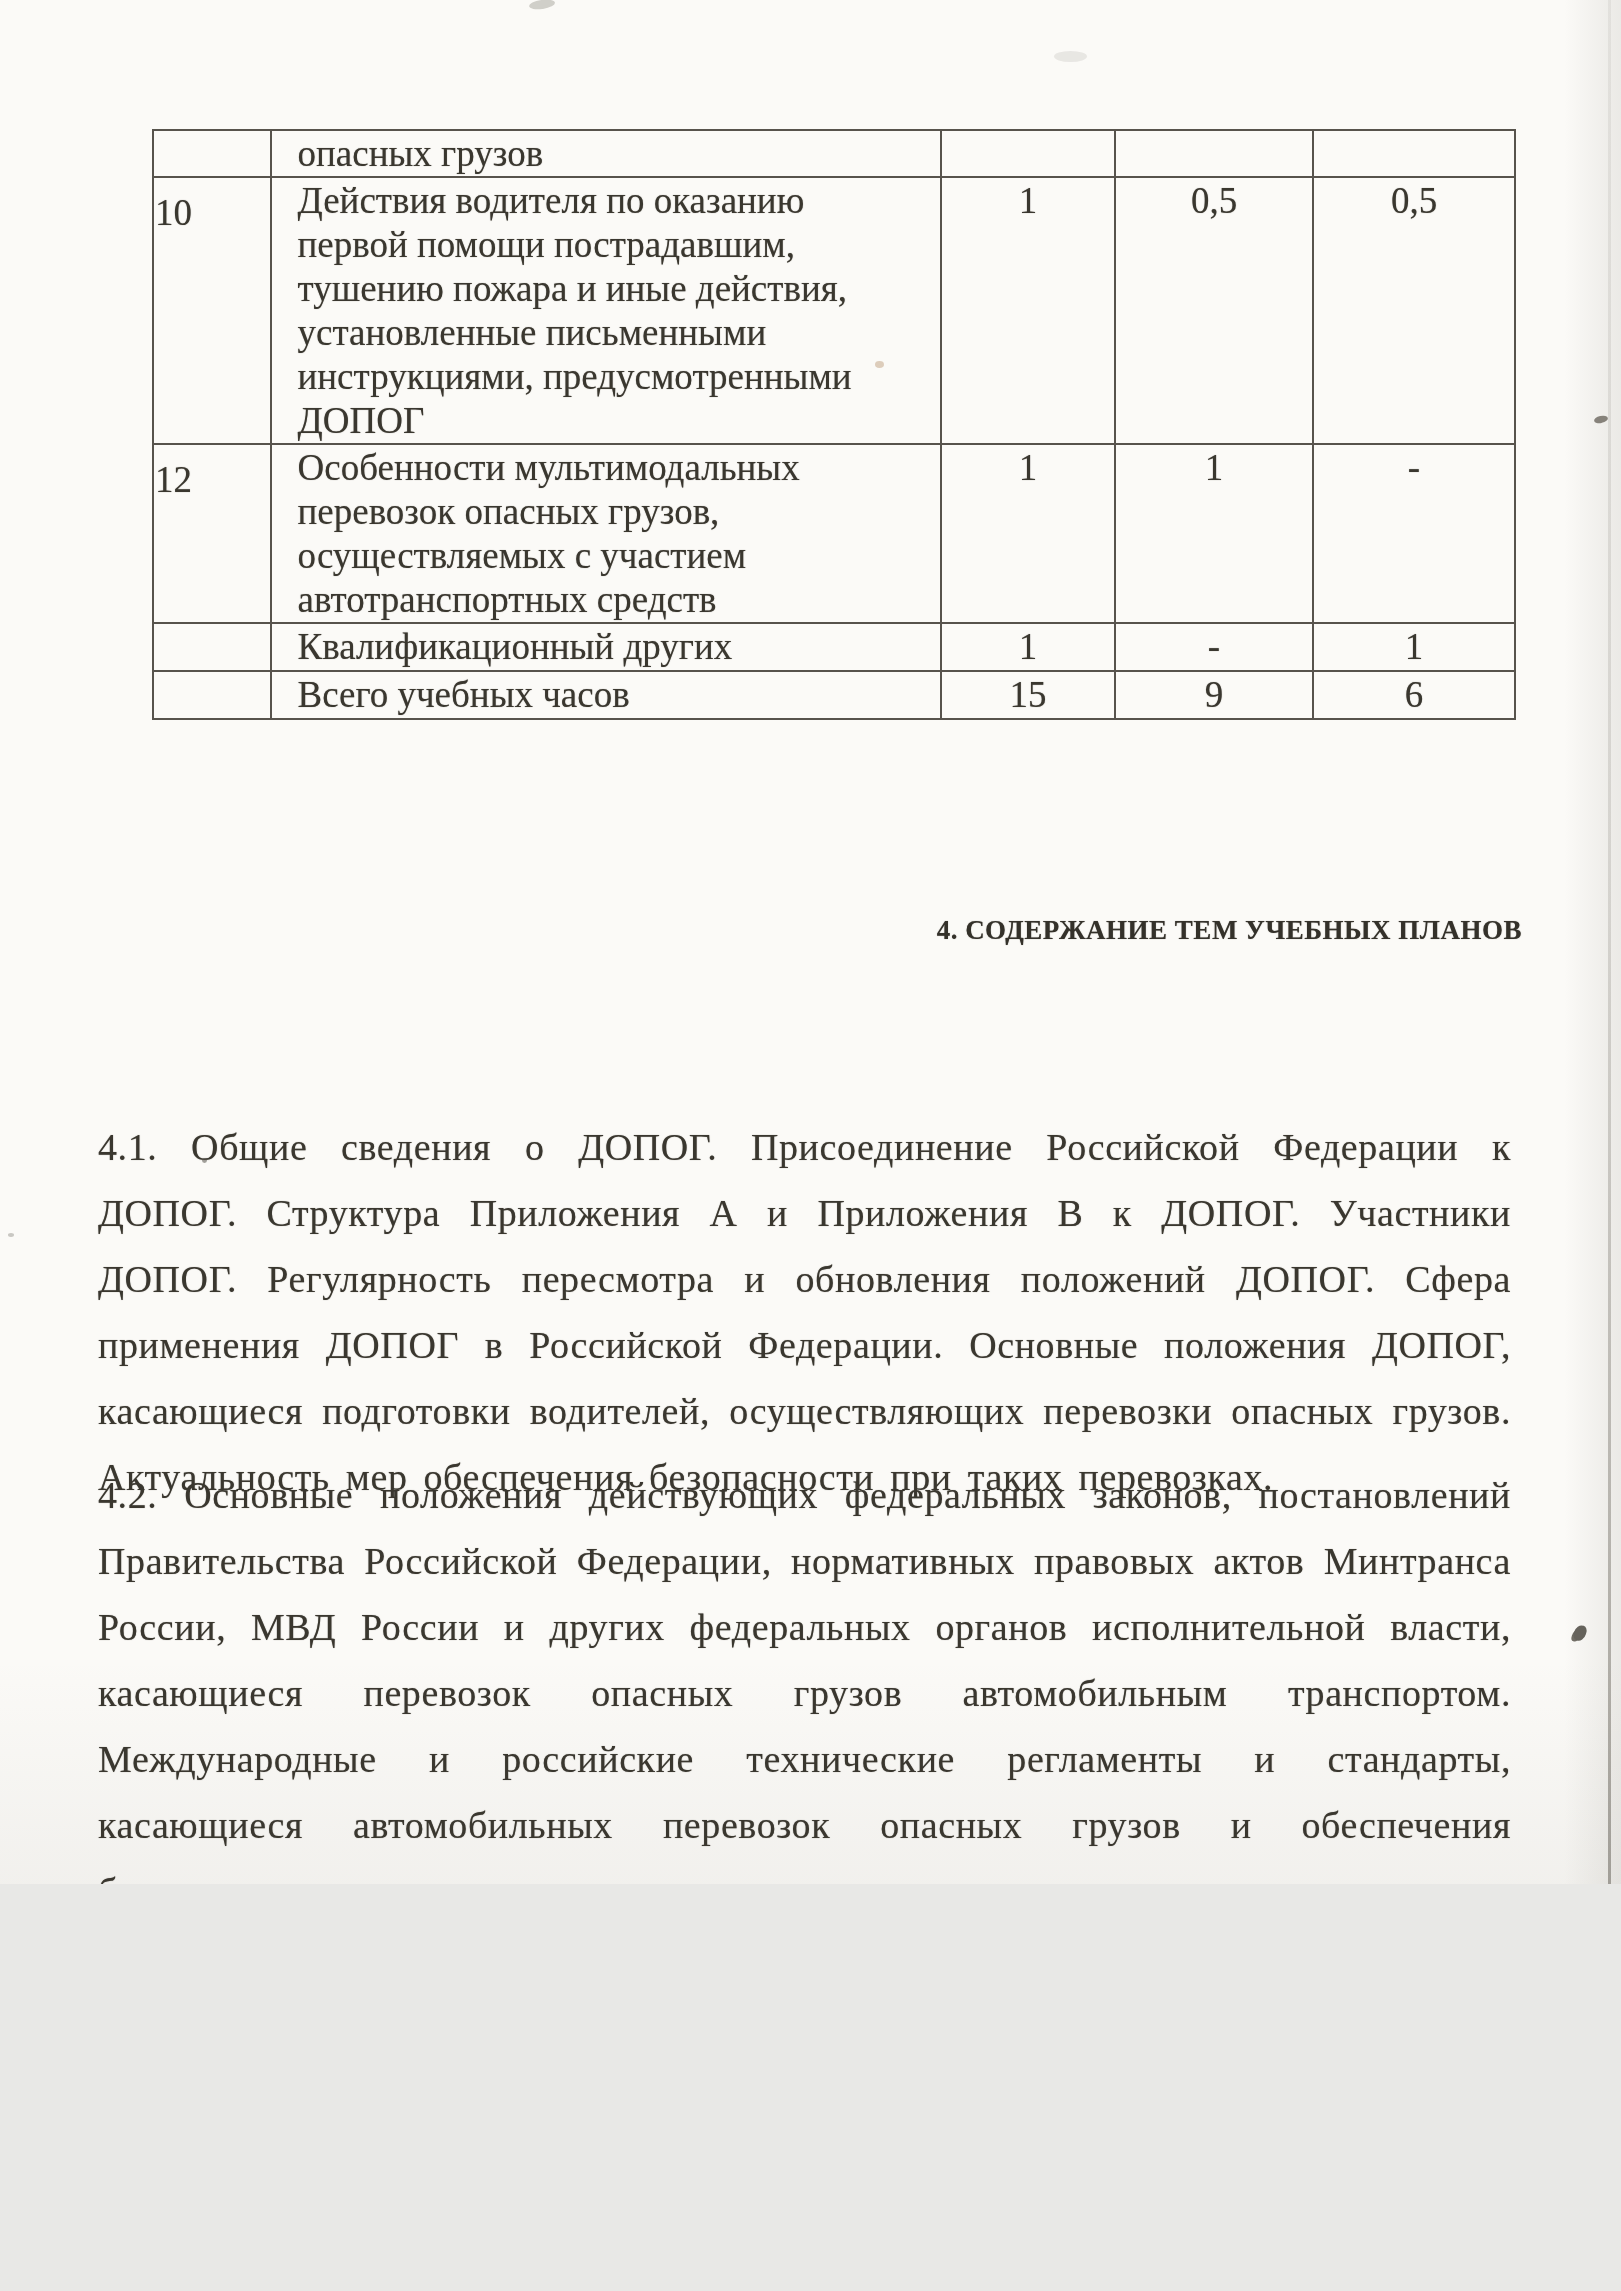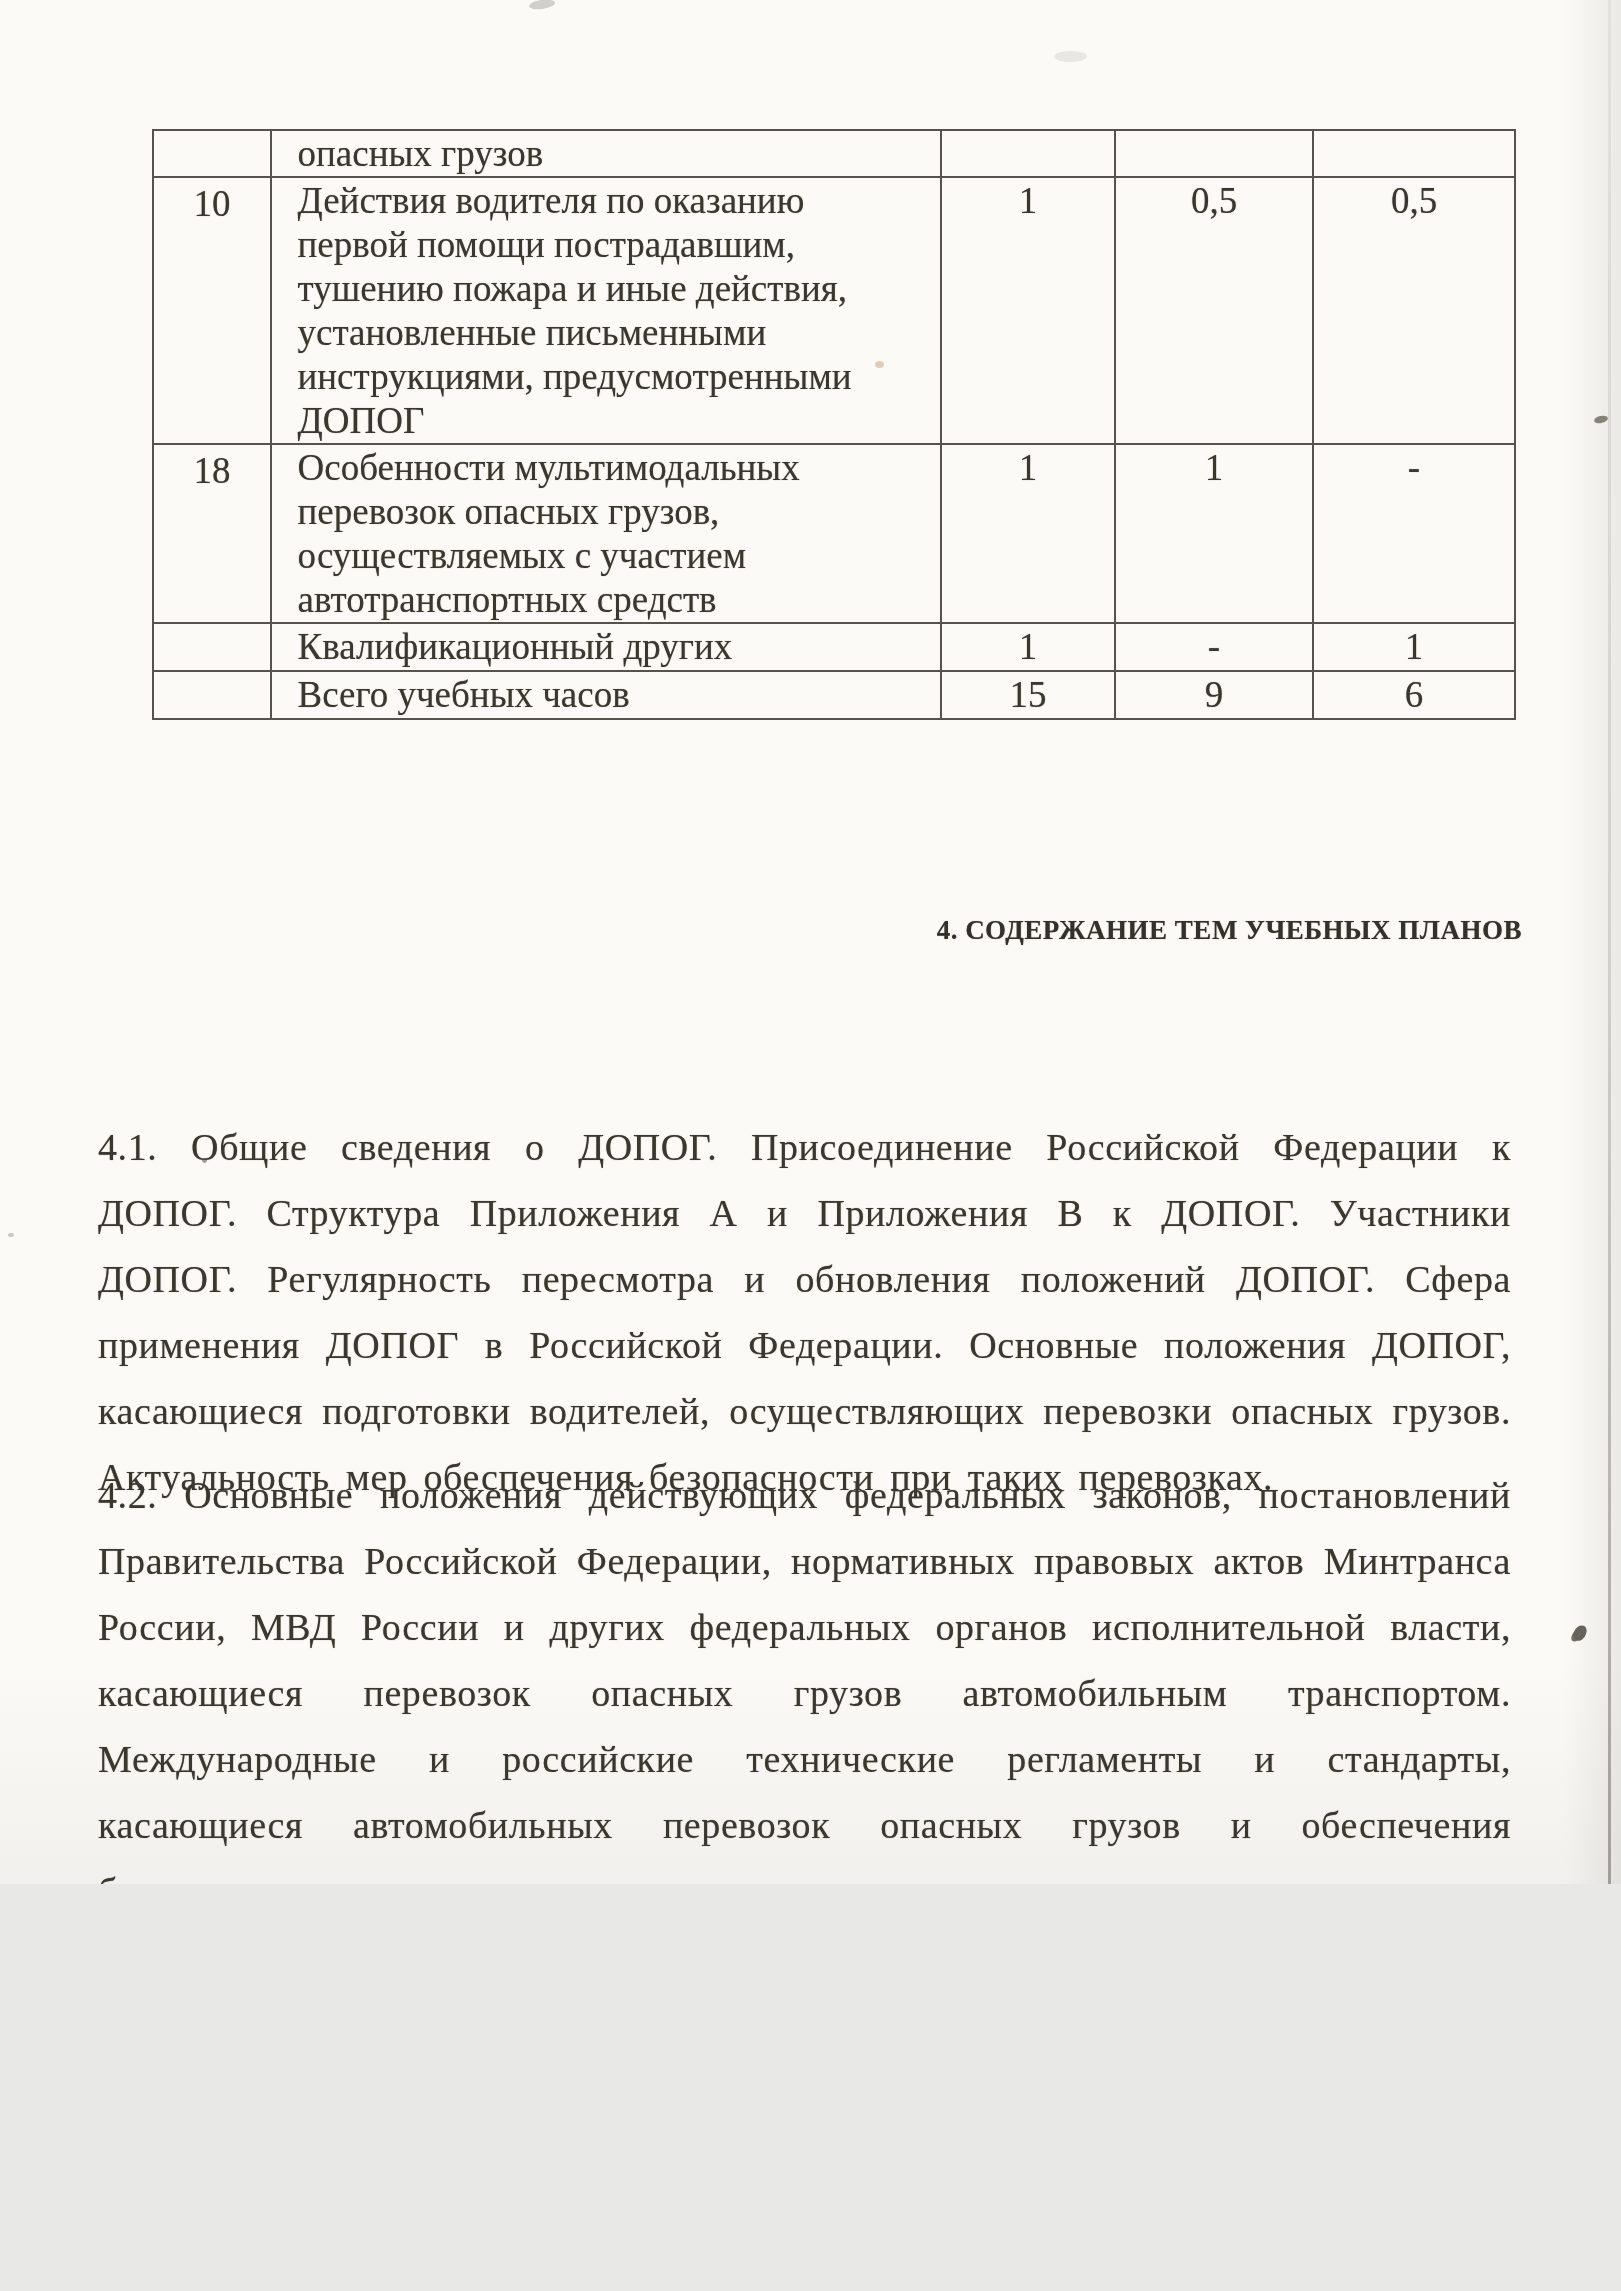--- a/index.html
+++ b/index.html
@@ -35,21 +35,21 @@
     table-layout: fixed;
     width: 1362px;
     font-size: 37px;
     line-height: 44px;
   }
   table.curriculum td {
     border: 2px solid #57534c;
     vertical-align: top;
     overflow: hidden;
   }
-  td.c-num   { text-align: center; padding-top: 4px; margin-top: 44px; }
+  td.c-num   { padding-top: 13px; margin-top: 44px; }
   td.c-topic { text-align: left; padding: 1px 7.8px 0 25.5px; white-space: pre-line; }
   td.c-val   { text-align: center; padding-top: 1px; }
   tr.r0 { height: 46px;  }
   tr.r1 { height: 267px; }
   tr.r2 { height: 133px; }
   tr.r3 { height: 173px; }
   tr.r4 { height: 47px;  }
   tr.r5 { height: 45px;  }
 
   
@@ -184,21 +184,21 @@
 первой помощи пострадавшим,
 тушению пожара и иные действия,
 установленные письменными
 инструкциями, предусмотренными
 ДОПОГ</td>
           <td class="c-val">1</td>
           <td class="c-val">0,5</td>
           <td class="c-val">0,5</td>
         </tr>
         <tr class="r3">
-          <td class="c-num">18</td>
+          <td class="c-num">12</td>
           <td class="c-topic">Особенности мультимодальных
 перевозок опасных грузов,
 осуществляемых с участием
 автотранспортных средств</td>
           <td class="c-val">1</td>
           <td class="c-val">1</td>
           <td class="c-val">-</td>
         </tr>
         <tr class="r4">
           <td class="c-num"></td>

